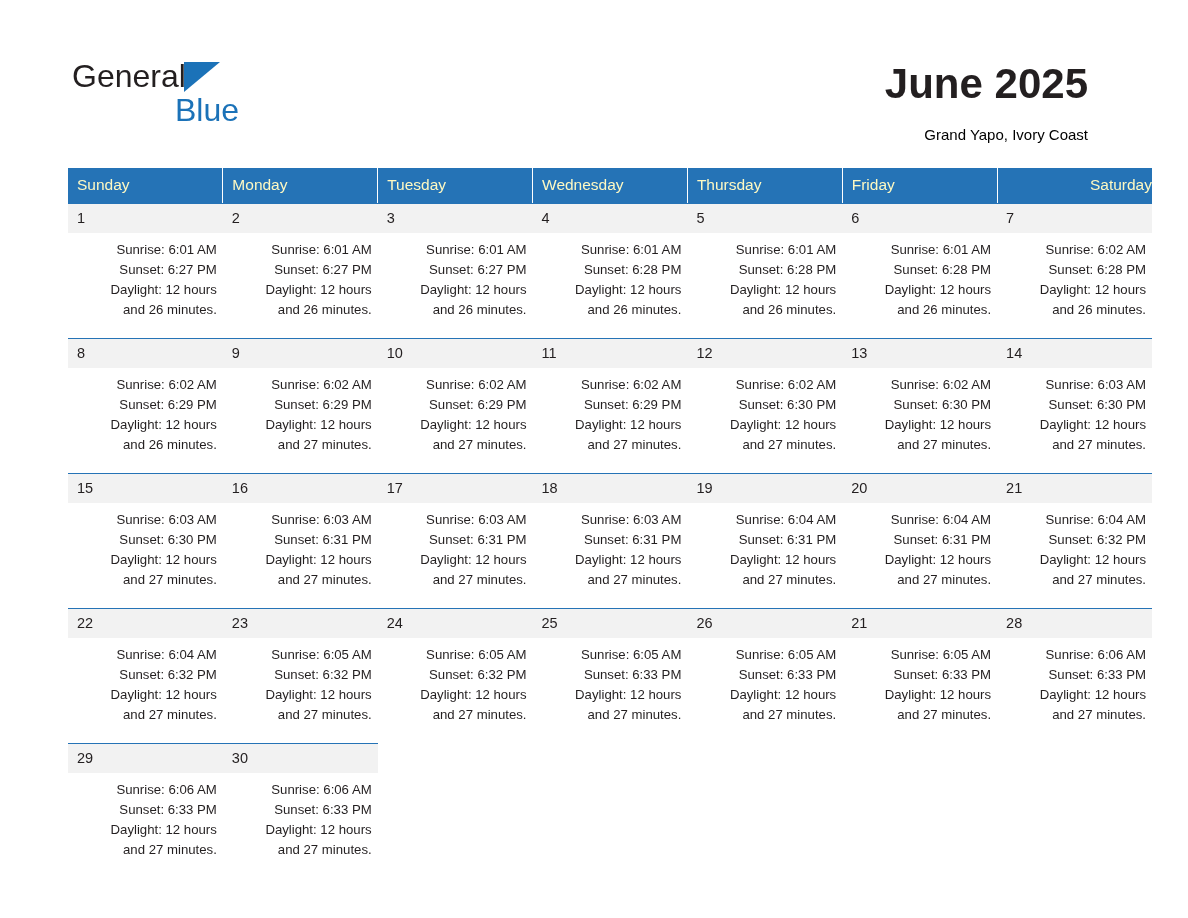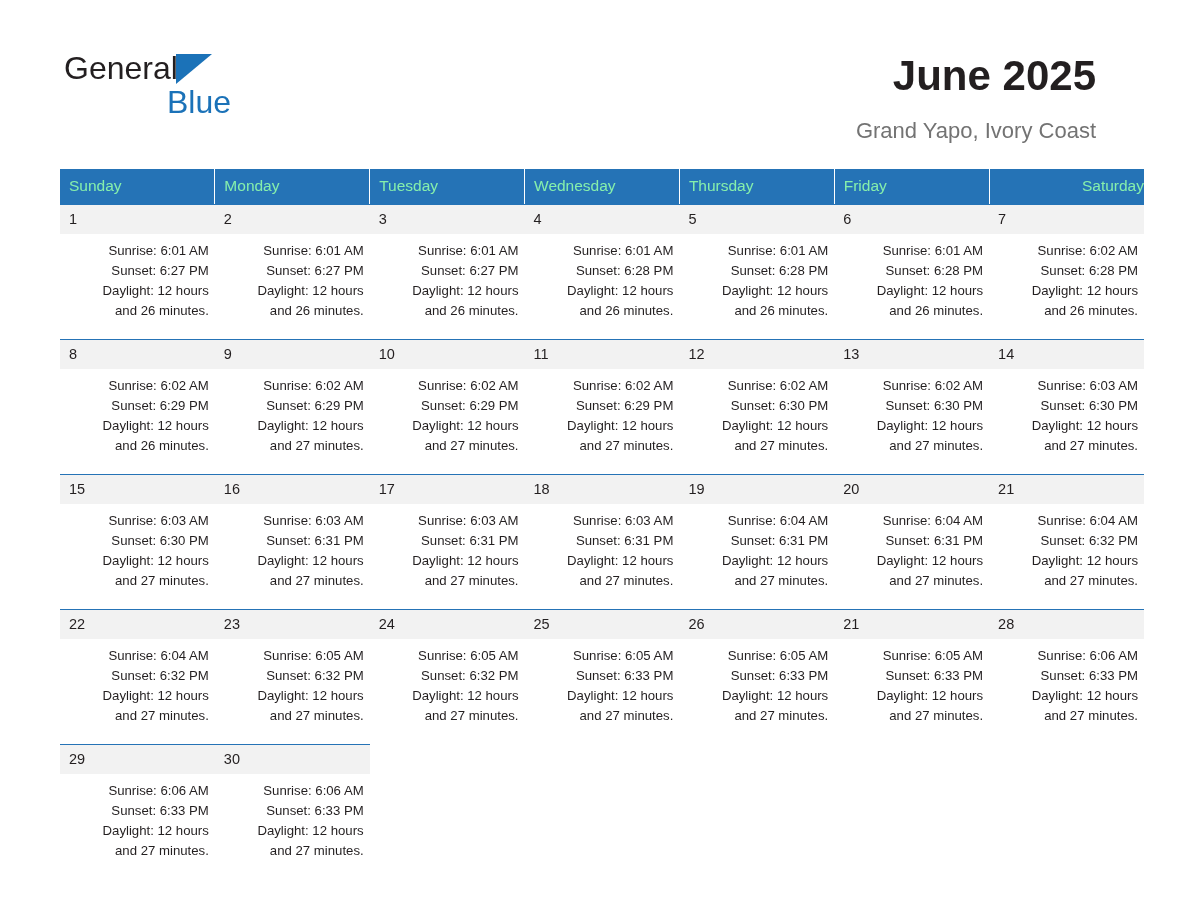--- a/index.html
+++ b/index.html
@@ -8,21 +8,21 @@
     padding: 0;
     width: 1188px;
     height: 918px;
     background: #ffffff;
     font-family: "Liberation Sans", sans-serif;
   }
   .page {
     position: relative;
     width: 1156px;
     height: 918px;
-    padding: 8px;
+    padding: 16px;
   }
   
   .header {
     display: flex;
     align-items: flex-start;
     justify-content: space-between;
     padding: 44px 52px 0 56px;
   }
   .logo {
     position: relative;
@@ -57,34 +57,34 @@
     padding-top: 2px;
   }
   .month-title {
     font-size: 42px;
     color: #231f20;
     margin: 0;
     font-weight: bold;
     line-height: 1.05;
   }
   .location {
-    font-size: 22px;
-    color: #737373;
+    font-size: 15px;
+    color: #000000;
     margin-top: 20px;
   }
   
   .calendar {
     margin: 25px 52px 0 52px;
     width: 1084px;
     border-collapse: collapse;
     table-layout: fixed;
   }
   .calendar th {
     background: #2573b6;
-    color: #86efac;
+    color: #fef9c3;
     font-weight: normal;
     font-size: 15.5px;
     text-align: left;
     padding: 8px 0 9px 9px;
     border-right: 1px solid #ffffff;
   }
   .calendar th:last-child { border-right: none; text-align: right; }
   .calendar td {
     vertical-align: top;
     height: 135px;

